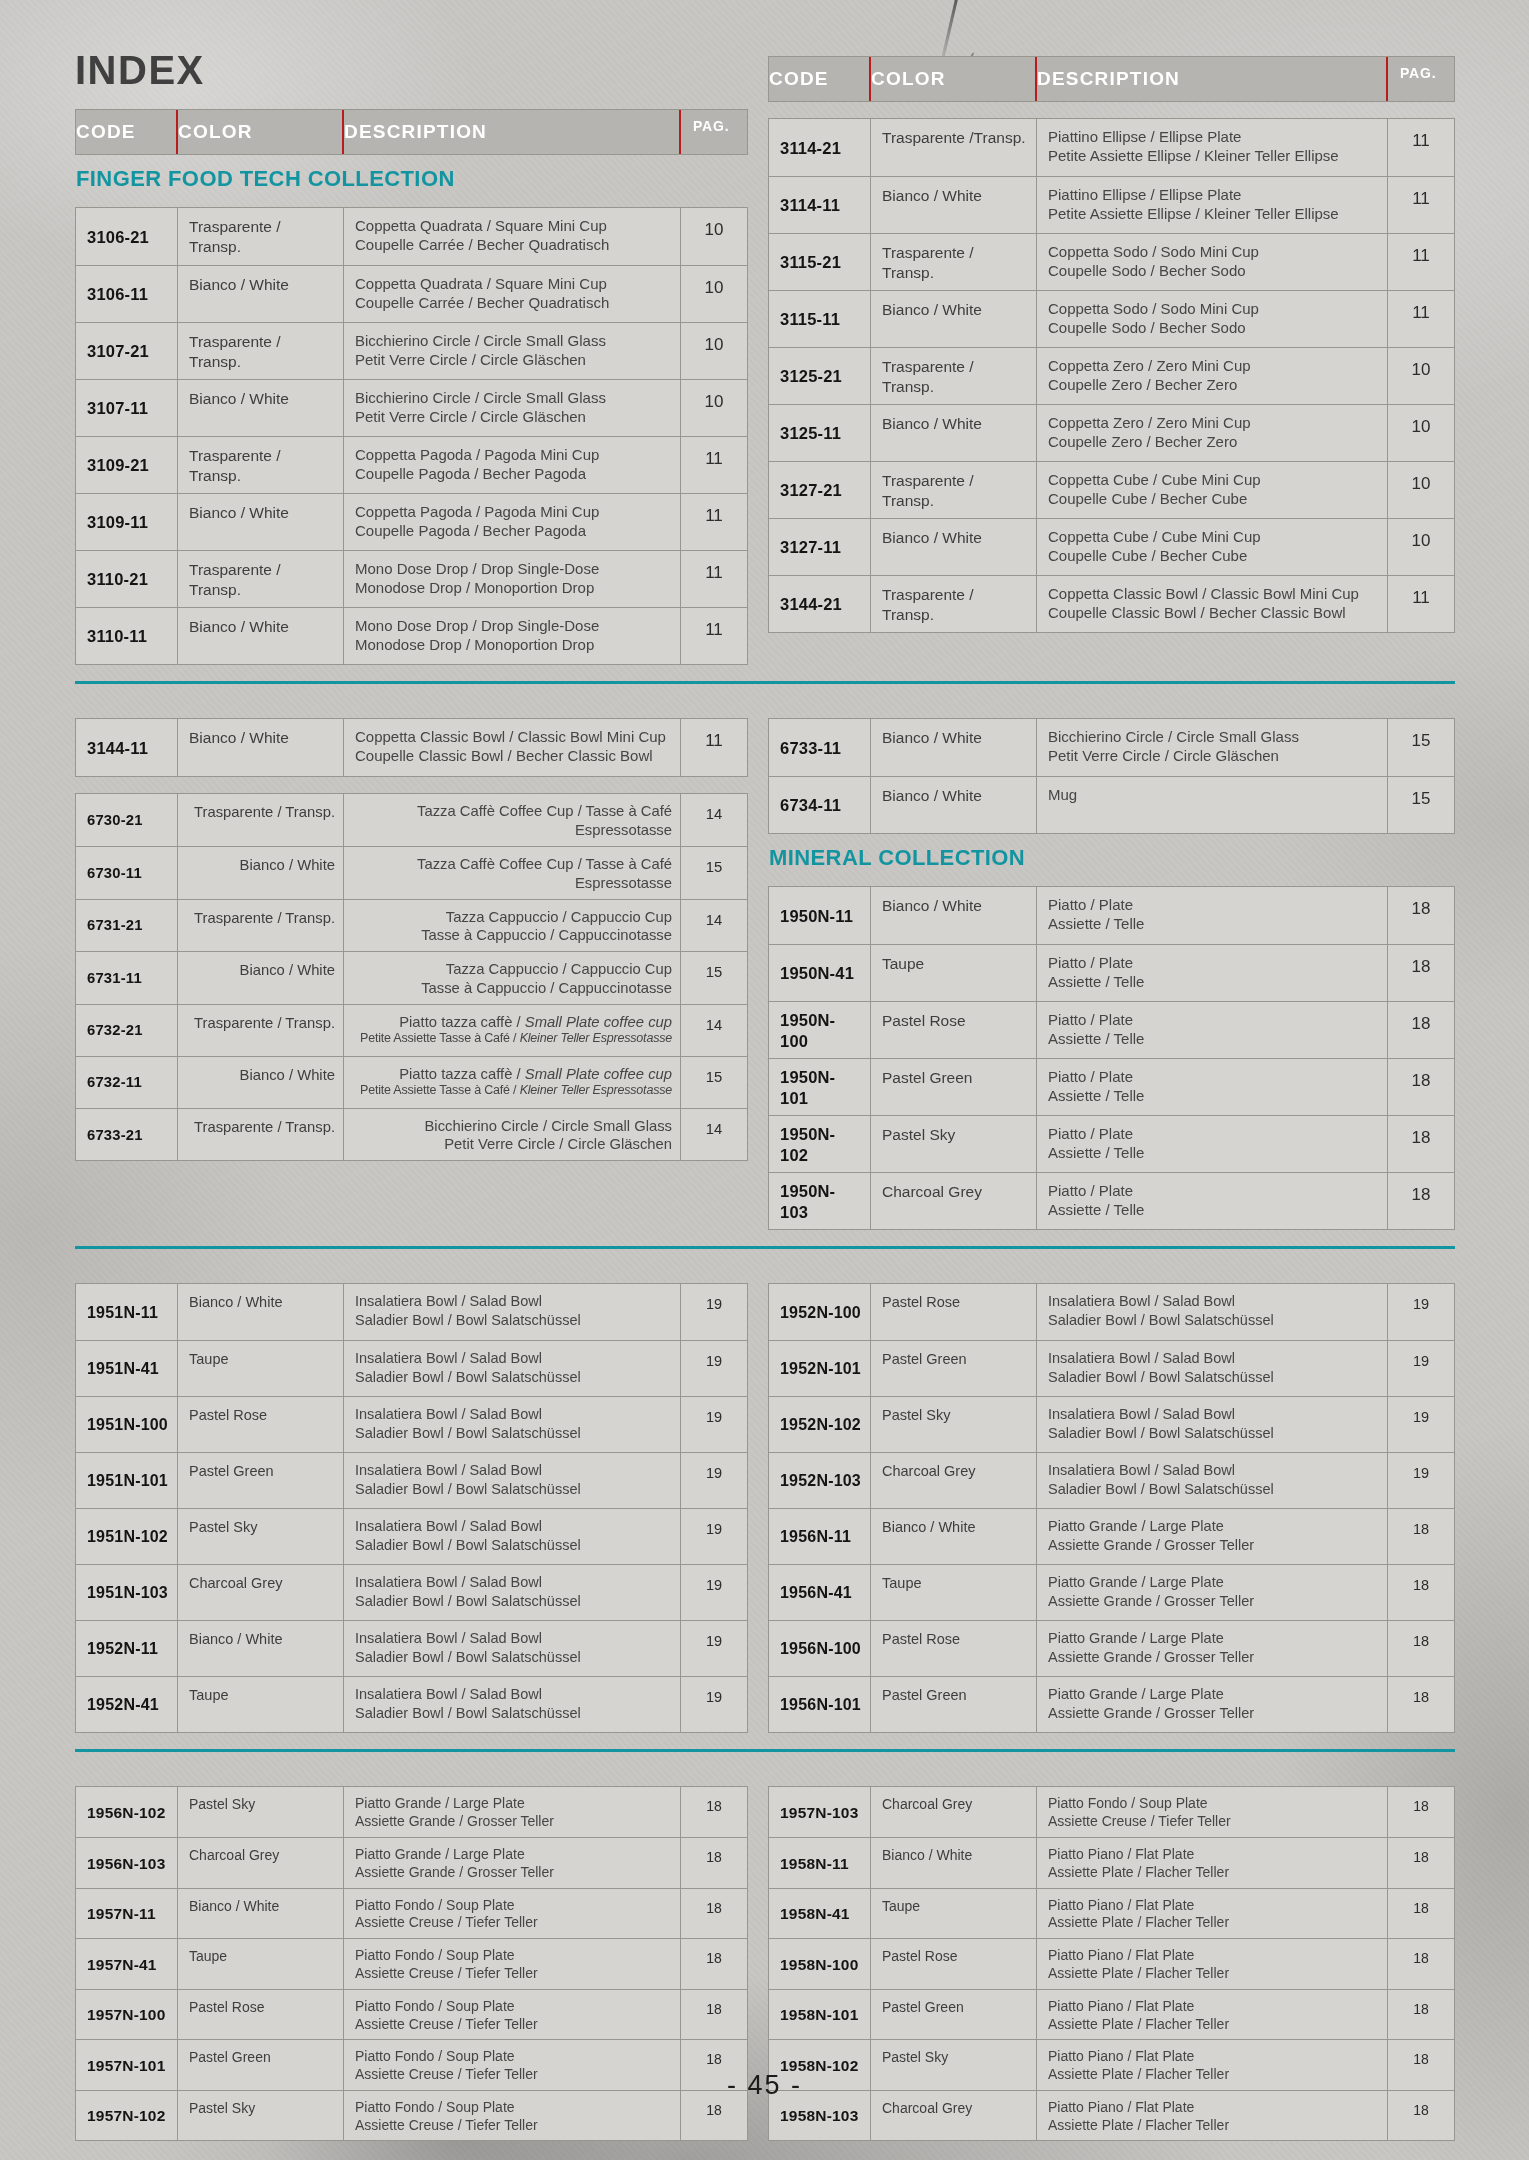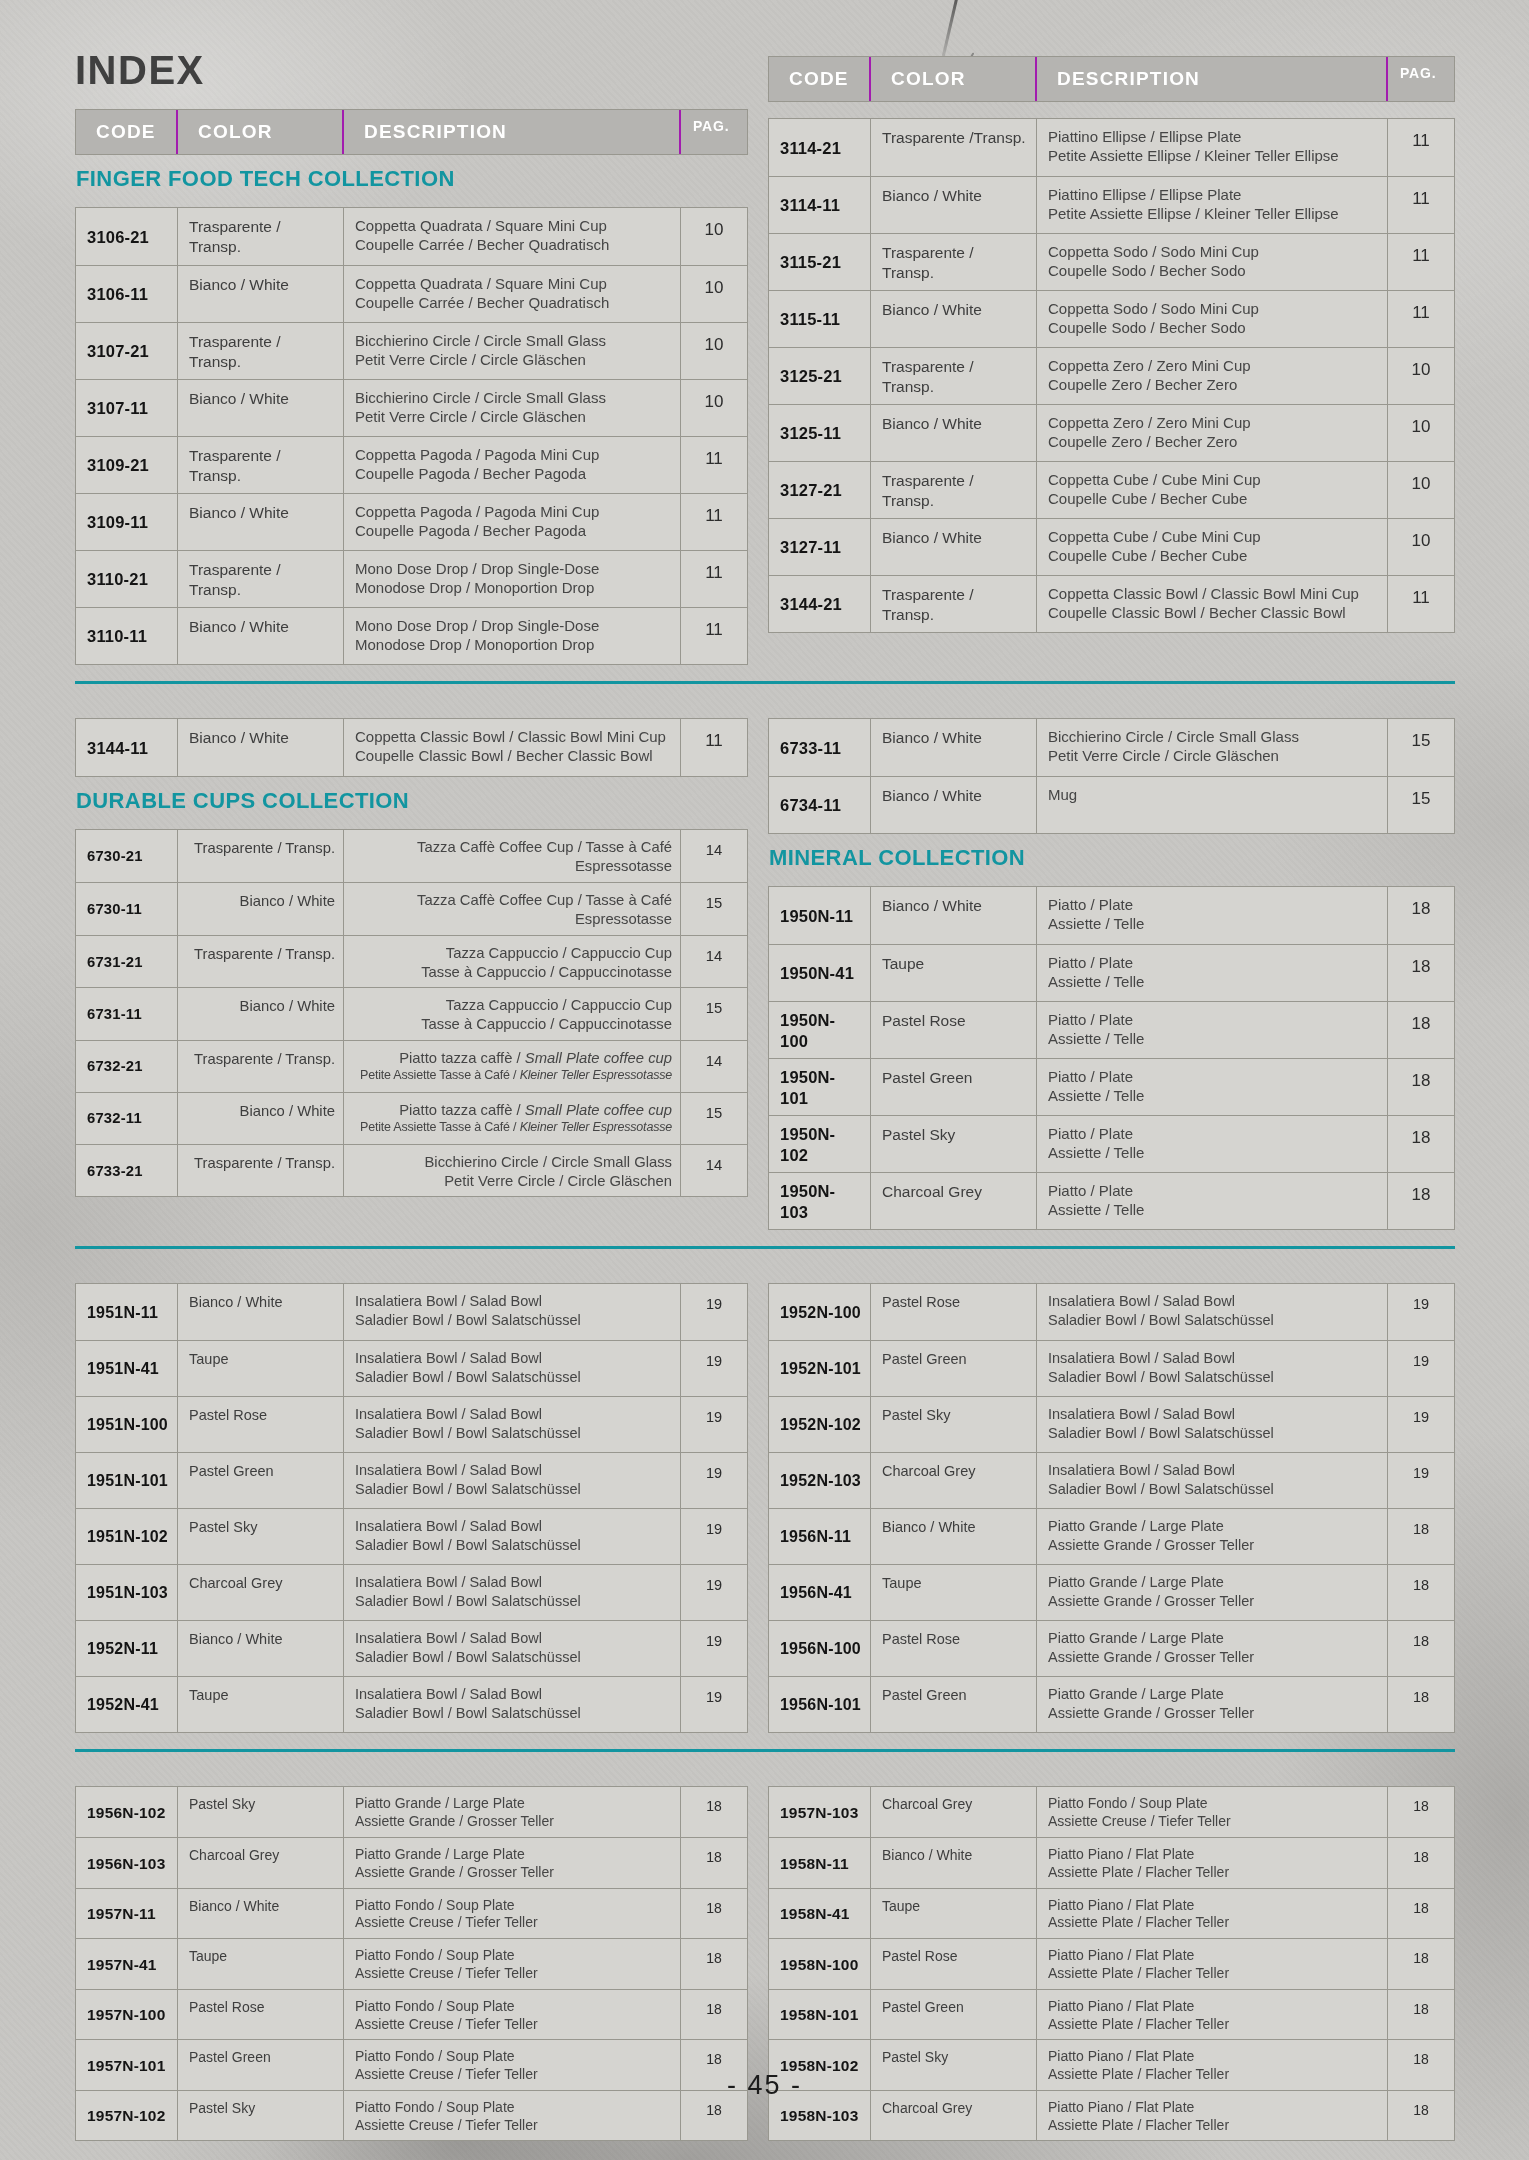--- a/index.html
+++ b/index.html
@@ -40,22 +40,22 @@
     margin:0 0 16px 0;line-height:1.12;
   }
 
   .thead{
     display:grid;grid-template-columns:102px 166px 1fr 66px;
     background:var(--header-bg,#b5b4b1);border:1px solid var(--border,#98978f);
     height:46px;box-sizing:border-box;
   }
   .th{
     color:#ffffff;font-weight:700;font-size:19px;letter-spacing:1.2px;
-    display:flex;align-items:center;padding-left:20px;
-    border-right:2px solid #a21caf;box-sizing:border-box;
+    display:flex;align-items:center;padding-left:0;
+    border-right:2px solid #b91c1c;box-sizing:border-box;
   }
   .th.pag{font-size:14px;letter-spacing:.8px;padding-left:12px;border-right:none;align-items:flex-start;padding-top:8px;}
 
   .section{
     color:var(--teal,#1295a0);font-weight:800;font-size:22px;letter-spacing:.4px;
     margin:12px 0 11px 1px;line-height:1.1;
   }
 
   .ttable{border:1px solid var(--border,#98978f);background:var(--cell-bg,#d5d4d0);margin-top:16px;}
   .trow{display:grid;grid-template-columns:102px 166px 1fr 66px;border-top:1px solid var(--border,#98978f);box-sizing:border-box;}
@@ -286,21 +286,20 @@
               <div class="trow">
                 <div class="cell code">3144-11</div>
                 <div class="cell color">Bianco / White</div>
                 <div class="cell desc">
                   <span class="l1">Coppetta Classic Bowl / Classic Bowl Mini Cup</span>
                   <span class="l2">Coupelle Classic Bowl / Becher Classic Bowl</span>
                 </div>
                 <div class="cell pag">11</div>
               </div>
             </div>
-            <div class="section">DURABLE CUPS COLLECTION</div>
             <div class="ttable rh52">
               <div class="trow">
                 <div class="cell code">6730-21</div>
                 <div class="cell color">Trasparente / Transp.</div>
                 <div class="cell desc">
                   <span class="l1">Tazza Caffè Coffee Cup / Tasse à Café</span>
                   <span class="l2">Espressotasse</span>
                 </div>
                 <div class="cell pag">14</div>
               </div>

